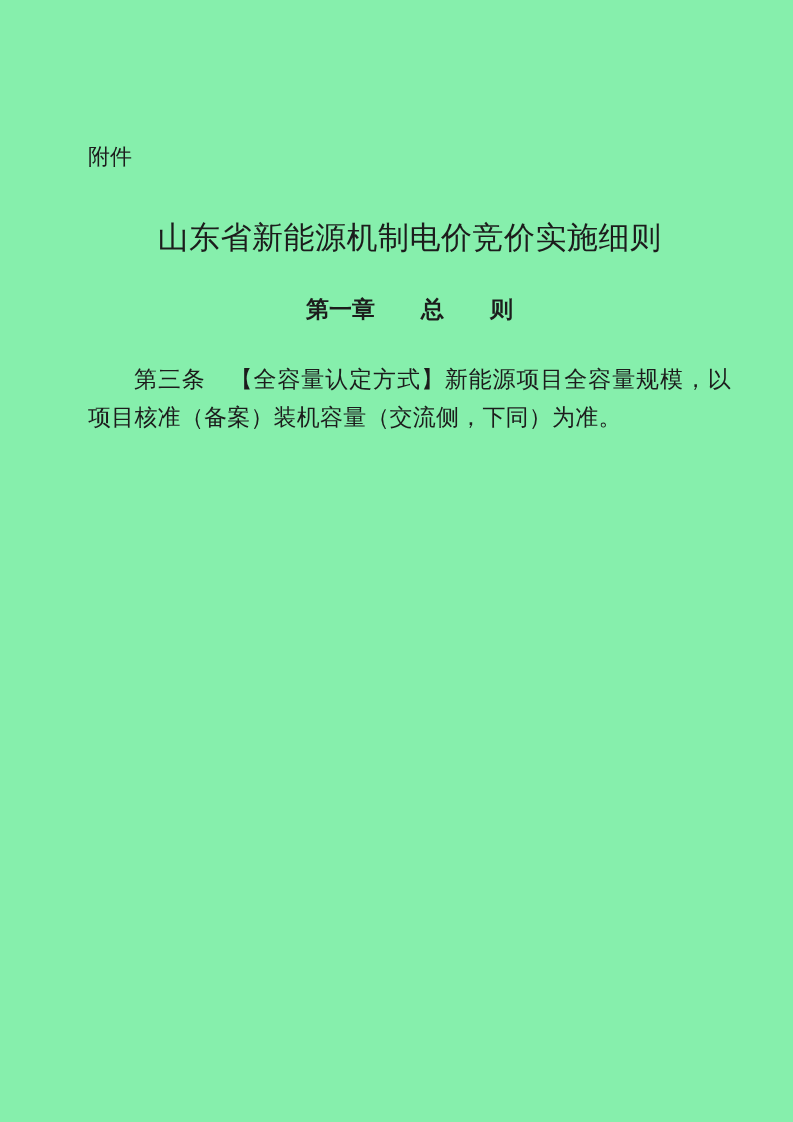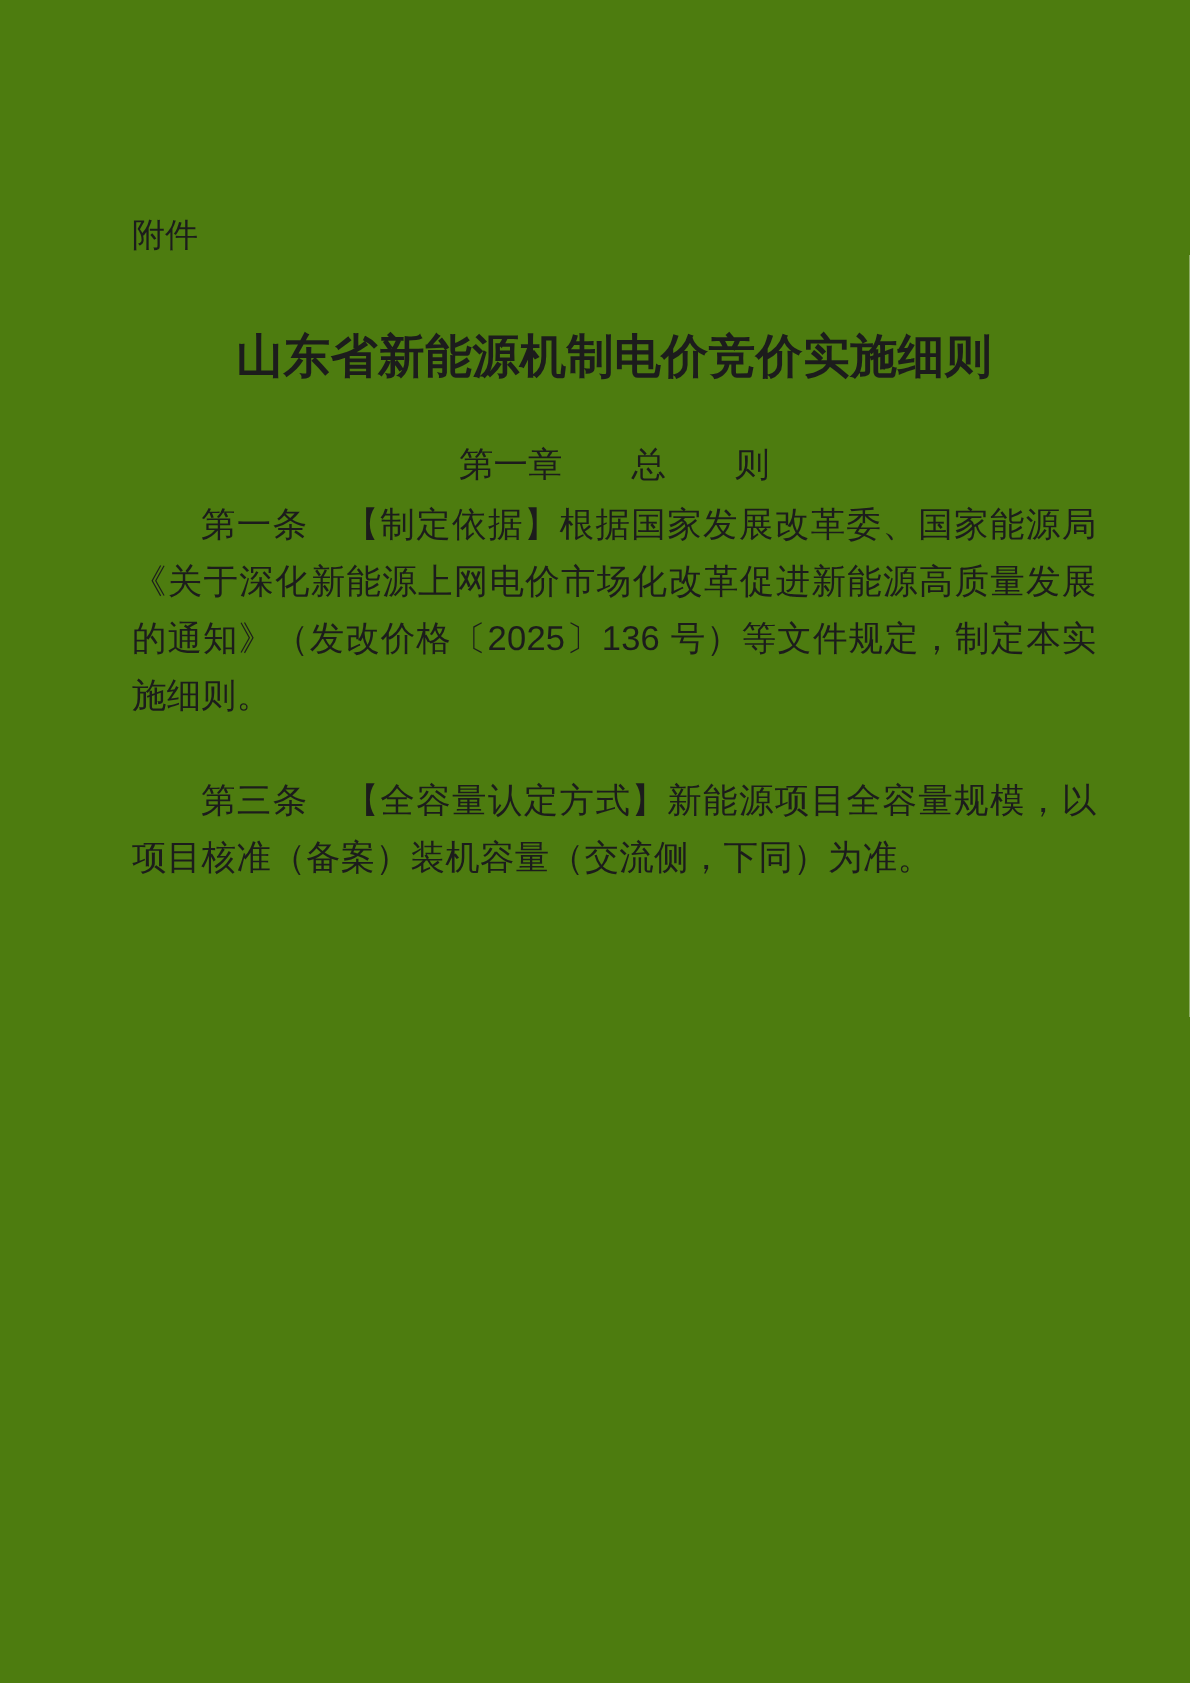--- a/index.html
+++ b/index.html
@@ -12,40 +12,40 @@
     height: 1122px;
     overflow: hidden;
     font-family: "Liberation Sans", sans-serif;
     color: #1c1c1c;
   }
   .page {
     box-sizing: border-box;
     width: 793px;
     height: 1122px;
     padding: 144px 62px 0 88px;
-    background: #4d7c0f;
+    background: #86efac;
   }
   .attachment {
     font-size: 22px;
     line-height: 26px;
     text-align: left;
   }
   .doc-title {
     margin: 46px 0 0 0;
     font-size: 31px;
-    font-weight: bold;
+    font-weight: normal;
     line-height: 44px;
     text-align: center;
     letter-spacing: 0.5px;
     white-space: nowrap;
   }
   .chapter-heading {
     margin: 30px 0 0 0;
     font-size: 23px;
-    font-weight: normal;
+    font-weight: bold;
     line-height: 38px;
     text-align: center;
   }
   .doc-body {
     margin-top: 2px;
   }
   .para {
     margin: 0;
     font-size: 23px;
     line-height: 38px;
@@ -61,16 +61,15 @@
 <body>
 
 <div class="page">
   <div class="attachment">附件</div>
 
   <h1 class="doc-title">山东省新能源机制电价竞价实施细则</h1>
 
   <h2 class="chapter-heading">第一章　　总　　则</h2>
 
   <div class="doc-body">
-      <p class="para">第一条　【制定依据】根据国家发展改革委、国家能源局《关于深化新能源上网电价市场化改革促进新能源高质量发展的通知》（发改价格〔2025〕136 号）等文件规定，制定本实施细则。</p>
       <p class="para gap-before">第三条　【全容量认定方式】新能源项目全容量规模，以项目核准（备案）装机容量（交流侧，下同）为准。</p>
     </div>
 </div>
 
 </body></html>

